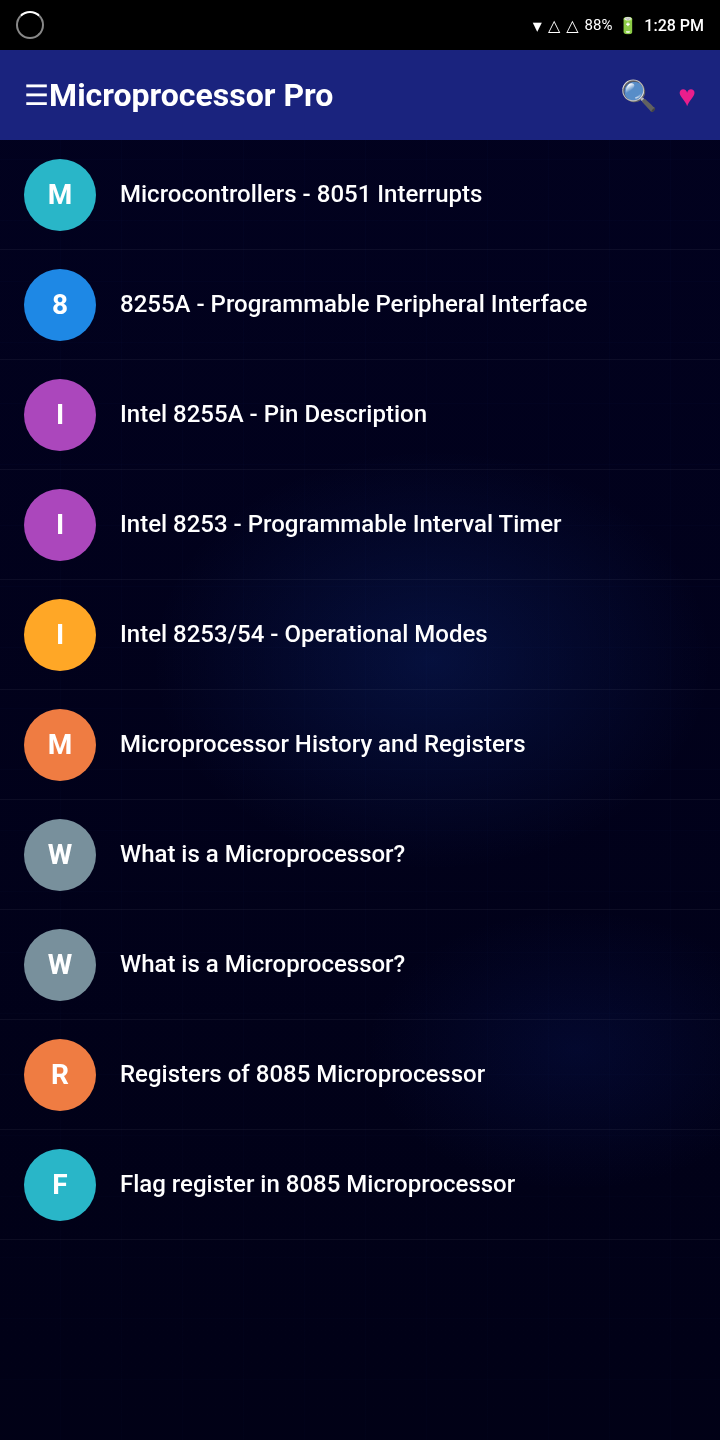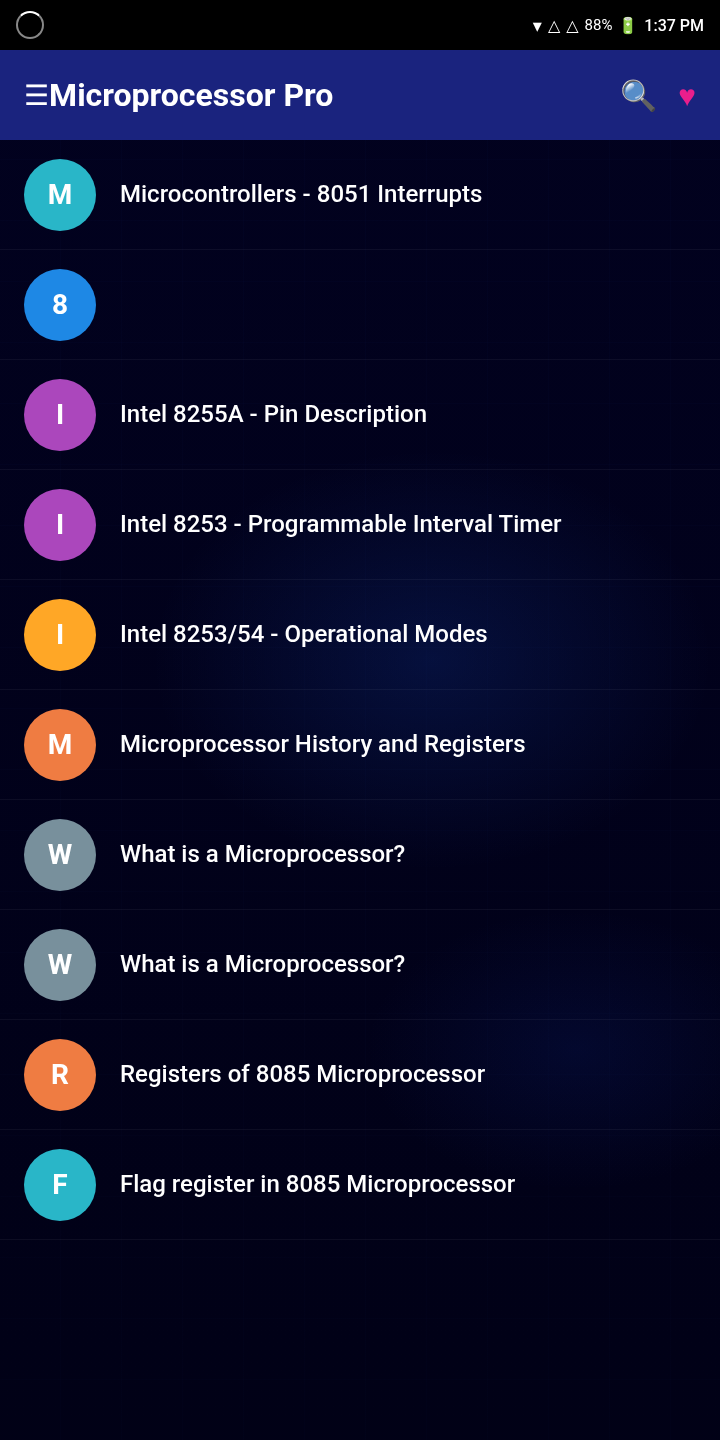--- a/index.html
+++ b/index.html
@@ -166,21 +166,21 @@
     <div class="spinner-icon"></div>
   </div>
   <div class="status-bar-right">
 
     <span style="color:#fff;font-size:18px;">▾</span>
 
     <span style="color:#fff;font-size:16px;">△</span>
     <span style="color:#fff;font-size:16px;">△</span>
     <span style="color:#fff;font-size:15px;">88%</span>
     <span style="color:#fff;font-size:16px;">🔋</span>
-    <span class="clock">1:37 PM</span>
+    <span class="clock">1:28 PM</span>
   </div>
 </div>
 
 <div class="app-bar">
   <div class="app-bar-left">
     <span class="hamburger-icon">☰</span>
   </div>
   <span class="app-title">Microprocessor Pro</span>
   <div class="app-bar-right">
     <span class="search-icon">🔍</span>
@@ -191,20 +191,21 @@
 <div class="content-area">
   <div class="circuit-bg"></div>
   <div class="list-container" id="list-container">
 
   <div class="list-item">
         <div class="avatar" style="background: rgb(41, 182, 200);">M</div>
         <span class="item-label">Microcontrollers - 8051 Interrupts</span>
       </div>
       <div class="list-item">
         <div class="avatar" style="background: rgb(30, 136, 229);">8</div>
+        <span class="item-label">8255A - Programmable Peripheral Interface</span>
       </div>
       <div class="list-item">
         <div class="avatar" style="background: rgb(171, 71, 188);">I</div>
         <span class="item-label">Intel 8255A - Pin Description</span>
       </div>
       <div class="list-item">
         <div class="avatar" style="background: rgb(171, 71, 188);">I</div>
         <span class="item-label">Intel 8253 - Programmable Interval Timer</span>
       </div>
       <div class="list-item">

